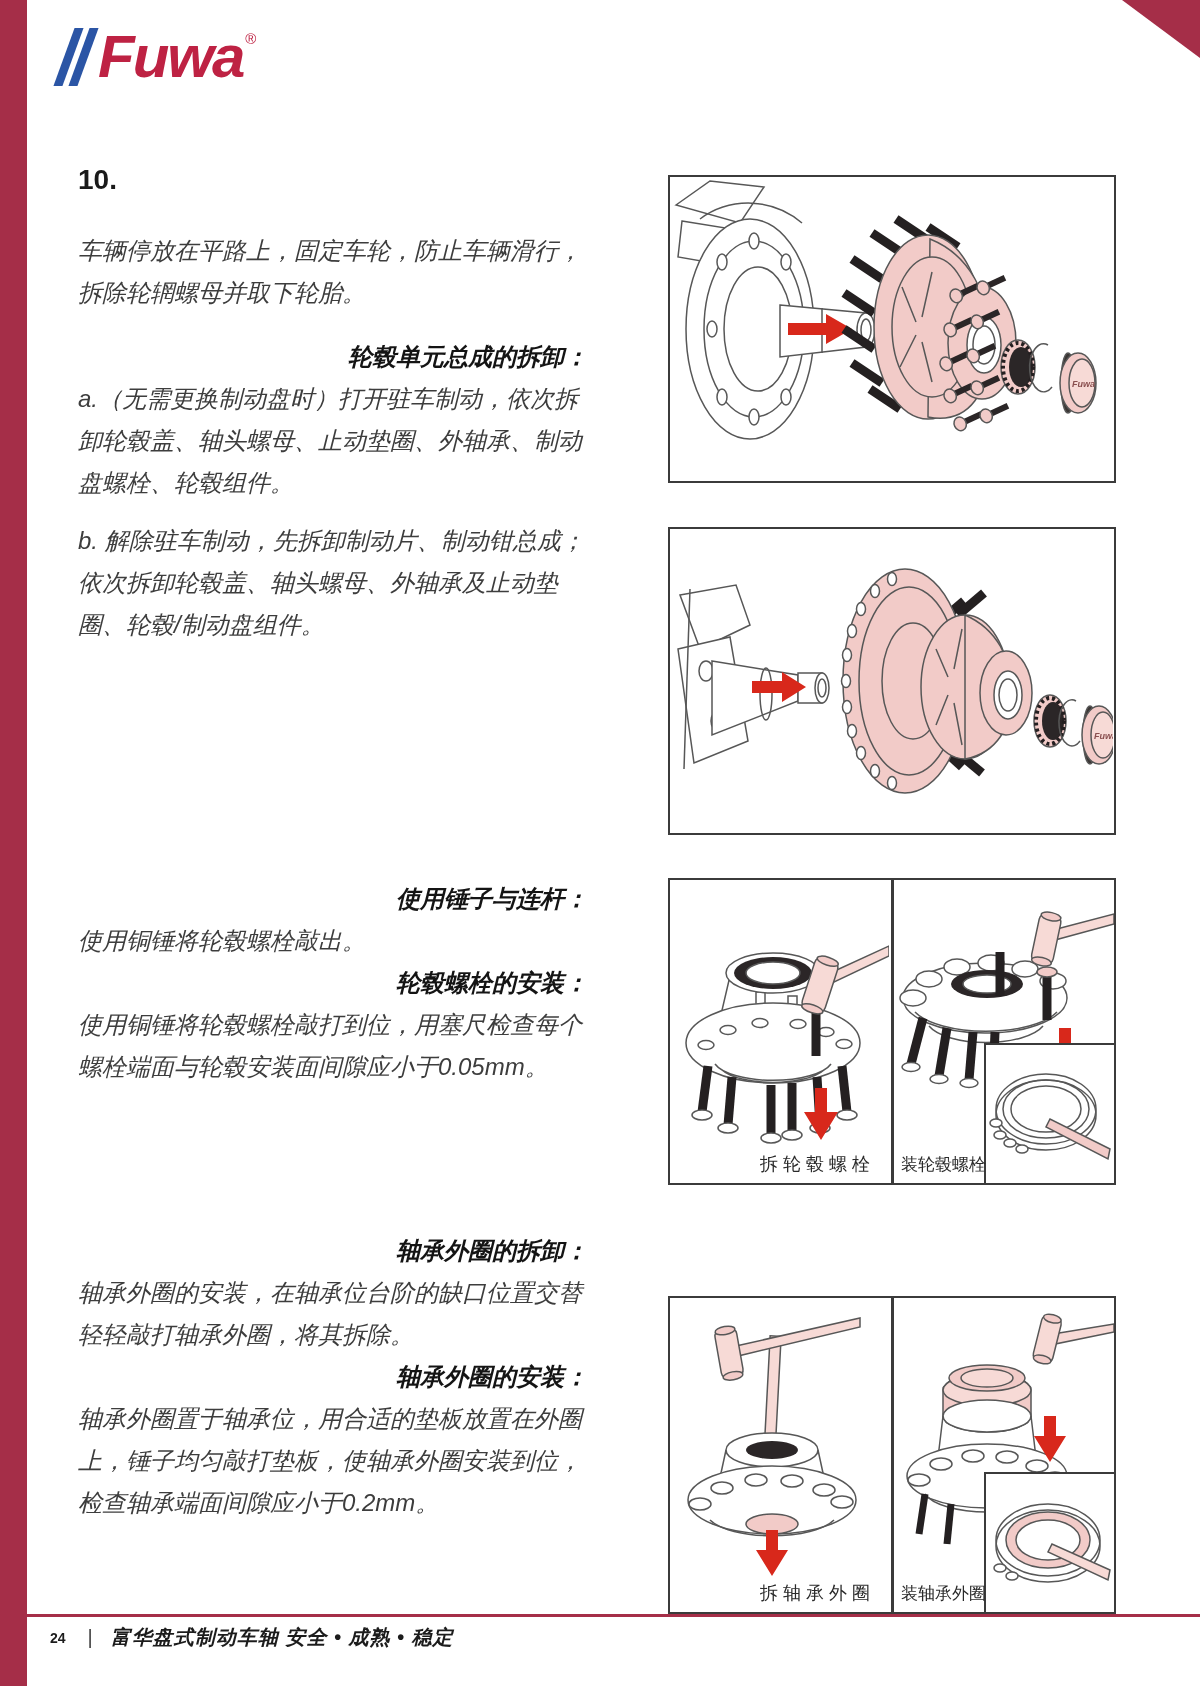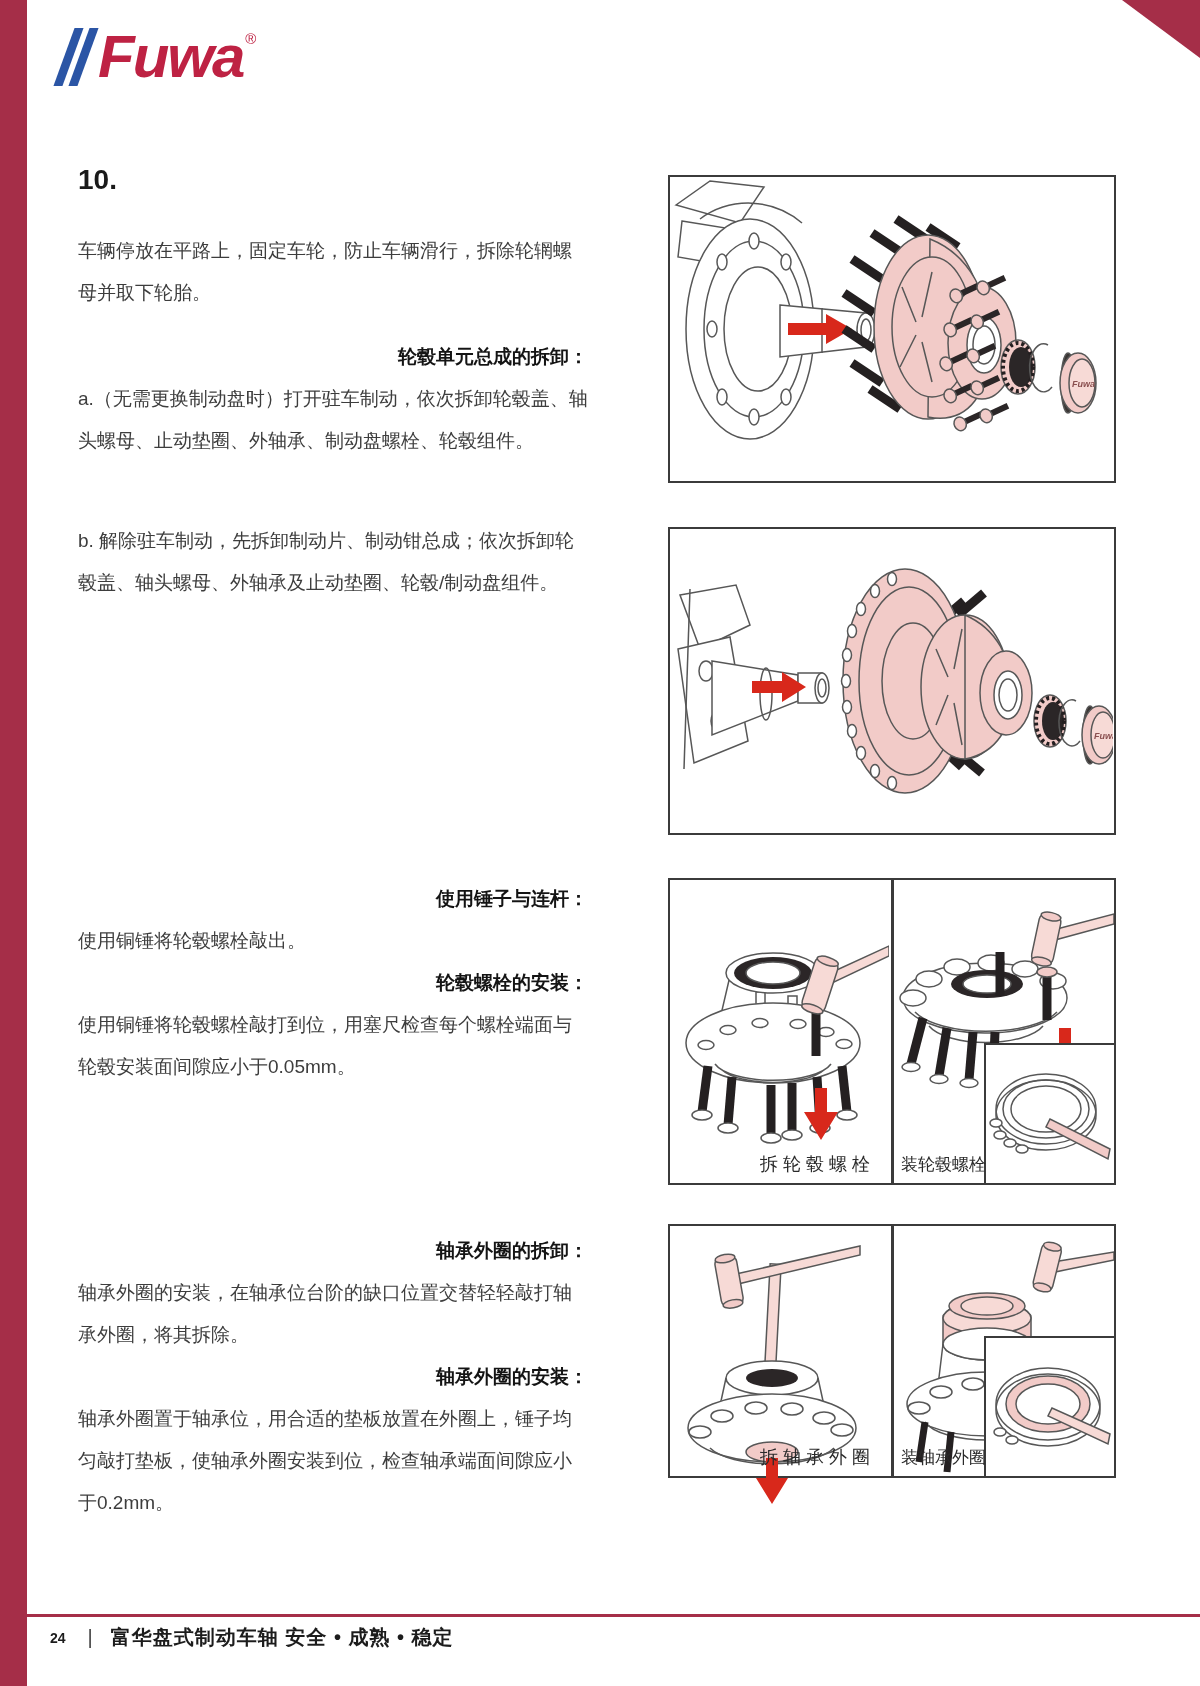--- a/index.html
+++ b/index.html
@@ -13,38 +13,38 @@
   .corner{position:absolute;right:0;top:0;width:78px;height:58px;background:#A52E48;
     clip-path:polygon(0 0,100% 0,100% 100%);}
   
   .logo{position:absolute;left:64px;top:24px;display:flex;align-items:flex-start;}
   .stripe{width:9px;height:58px;background:#2B55A5;transform:skewX(-20deg);margin-right:6px;margin-top:4px;}
   .logo-text{font-size:60px;font-weight:bold;font-style:italic;color:#BE2243;letter-spacing:-2px;line-height:66px;margin-left:4px;}
   .logo-reg{font-size:15px;color:#BE2243;margin-top:6px;margin-left:2px;font-style:normal;}
   
   .heading{position:absolute;left:78px;top:164px;display:flex;font-size:28px;font-weight:bold;color:#1a1a1a;flex-direction:column;}
   .h-num{width:98px;}
-  .tblock{position:absolute;left:78px;width:510px;font-size:19px;line-height:42px;color:#3d3d3d;}
+  .tblock{position:absolute;left:78px;width:510px;font-size:24px;line-height:42px;color:#3d3d3d;font-style:italic;}
   .bhead{font-weight:bold;color:#141414;text-align:right;}
   
   .figbox{position:absolute;left:668px;width:448px;border:2.5px solid #3b3b3b;background:#fff;box-sizing:border-box;}
   .panel{position:absolute;top:0;bottom:0;width:219px;}
   .panel-l{left:0;} .panel-r{right:0;}
   .vdiv{position:absolute;left:221px;top:0;bottom:0;width:2.5px;background:#3b3b3b;}
   .cap{position:absolute;bottom:7px;font-size:18px;color:#2a2a2a;white-space:nowrap;}
   .cap-l{right:14px;letter-spacing:5px;}
   .cap-r{left:6px;letter-spacing:0;font-size:17px;}
   .inset{position:absolute;right:0;bottom:0;width:130px;height:140px;background:#fff;
     border-top:2.5px solid #3b3b3b;border-left:2.5px solid #3b3b3b;box-sizing:border-box;}
   
   .footer-line{position:absolute;left:27px;right:0;top:1614px;height:3px;background:#A52E48;}
   .footer{position:absolute;left:50px;top:1624px;display:flex;align-items:center;color:#1c1c1c;}
   .f-num{font-size:14px;font-weight:bold;}
   .f-sep{font-size:20px;color:#444;margin:0 18px 0 22px;}
-  .f-text{font-size:20px;font-weight:bold;letter-spacing:1px;}
+  .f-text{font-size:20px;font-weight:bold;letter-spacing:1px;font-style:italic;}
   
   .ln{fill:#fff;stroke:#575757;stroke-width:1.5;}
   .nf{fill:none;stroke:#575757;stroke-width:1.5;}
   .pk{fill:#F2CBC8;stroke:#575757;stroke-width:1.5;}
   .pk2{fill:#F7DAD6;stroke:#575757;stroke-width:1.5;}
   .dk{fill:#2b2627;stroke:none;}
   .rd{fill:#D8281B;stroke:none;}
   .stud{stroke:#242021;stroke-width:9;}
   .stud7{stroke:#242021;stroke-width:7;}
   .capline{font-size:9px;font-style:italic;font-weight:bold;fill:#8a4f4f;}
@@ -329,21 +329,21 @@
           <ellipse class="ln" cx="24" cy="98" rx="6" ry="4"></ellipse>
         <ellipse class="ln" cx="36" cy="104" rx="6" ry="4"></ellipse>
           <ellipse class="ln" cx="10" cy="78" rx="6" ry="4"></ellipse>
         <path class="pk" d="M124 104 L64 74 L60 82 L122 114 Z"></path>
       </svg>
     </div>
     <div class="cap cap-r">装轮毂螺栓</div>
   </div>
 </div>
 
-<div class="figbox" style="top:1224px;height:254px">
+<div class="figbox" style="top:1296px;height:318px">
   <div class="panel panel-l">
     <svg viewBox="0 0 219 302" width="219" height="302" preserveAspectRatio="none">
       <g>
         <rect class="pk2" x="97" y="38" width="11" height="120" transform="rotate(3 102 98)"></rect>
       </g>
       <g>
         <path class="pk2" d="M66 48 L190 20 L190 29 L68 58 Z"></path>
         <g transform="rotate(-10 60 55)">
           <rect class="pk2" x="48" y="30" width="22" height="50" rx="7"></rect>
           <ellipse class="pk" cx="59" cy="32" rx="10" ry="4"></ellipse>

